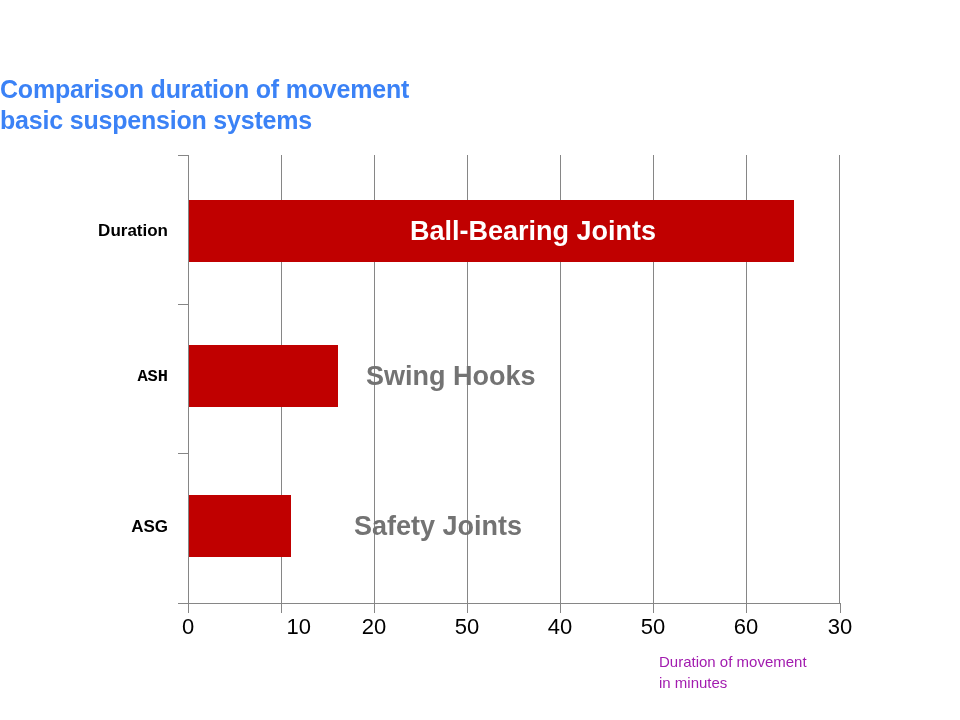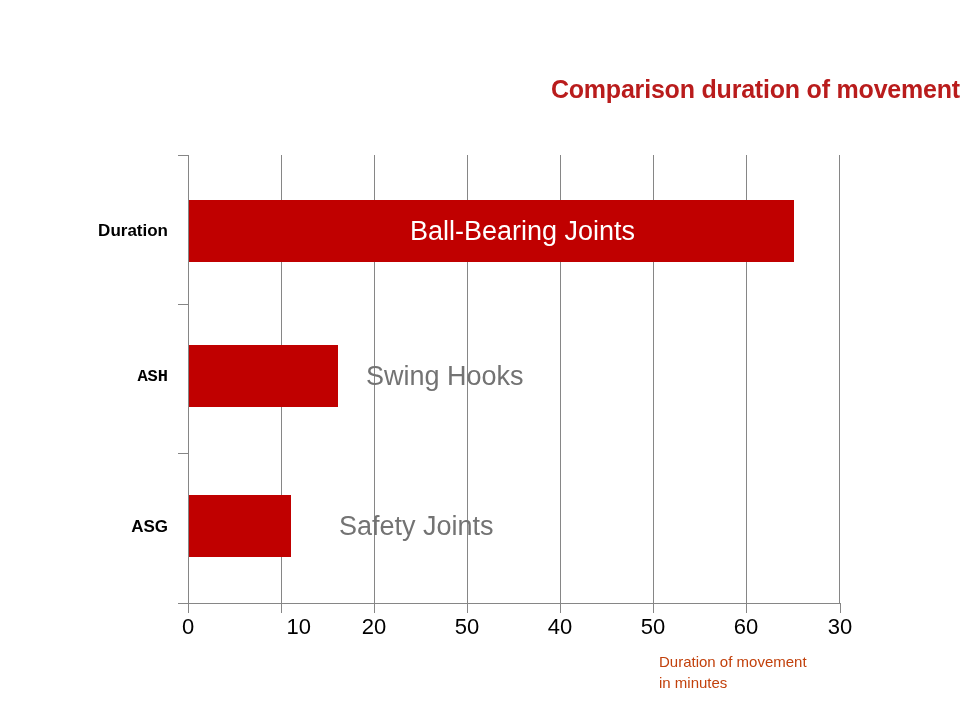--- a/index.html
+++ b/index.html
@@ -15,26 +15,26 @@
     font-family: "Liberation Sans", sans-serif;
     color: #000000;
   }
 
   
   #chart-title {
     position: absolute;
     left: 0;
     top: 74px;
     width: 960px;
-    text-align: right;
+    text-align: left;
     font-size: 25px;
     font-weight: bold;
     line-height: 31px;
     letter-spacing: -0.2px;
-    color: #b91c1c;
+    color: #3b82f6;
   }
   #chart-title .title-line {
     display: block;
     white-space: pre;
   }
 
   
   
   #plot-area {
     position: absolute;
@@ -86,21 +86,21 @@
     position: absolute;
     left: 189px;
     height: 62px;
     background: #C00000;
   }
 
   
   .bar-label {
     position: absolute;
     font-size: 27px;
-    font-weight: normal;
+    font-weight: bold;
     white-space: nowrap;
     line-height: 62px;
     height: 60px;
   }
   .bar-label.inside {
     color: #ffffff;
   }
   .bar-label.outside {
     color: #737373;
   }
@@ -130,30 +130,31 @@
     color: #000000;
   }
 
   
   #x-axis-title {
     position: absolute;
     left: 659px;
     top: 651px;
     font-size: 15px;
     line-height: 21px;
-    color: #c2410c;
+    color: #a21caf;
     text-align: left;
   }
   #x-axis-title span { display: block; white-space: pre; }
 </style>
 </head>
 <body>
 
 <div id="chart-title">
   <span class="title-line">Comparison duration of movement</span>
+  <span class="title-line">basic suspension systems</span>
 </div>
 
 <div id="y-axis-line" style="background: rgb(134, 134, 134);"></div>
 <div id="x-axis-line" style="background: rgb(134, 134, 134);"></div>
 
 <div class="y-tick" style="top: 155px; background: rgb(134, 134, 134);"></div>
 <div class="y-tick" style="top: 304px; background: rgb(134, 134, 134);"></div>
 <div class="y-tick" style="top: 453px; background: rgb(134, 134, 134);"></div>
 <div class="y-tick" style="top: 603px; background: rgb(134, 134, 134);"></div>
 
@@ -175,21 +176,21 @@
   <div class="gridline" style="left: 558px; background: rgb(134, 134, 134);"></div>
   <div class="gridline" style="left: 651px; background: rgb(134, 134, 134);"></div>
 </div>
 
 <div class="bar" style="top: 200px; width: 605px; background: rgb(192, 0, 0);"></div>
 <div class="bar" style="top: 345px; width: 149px; background: rgb(192, 0, 0);"></div>
 <div class="bar" style="top: 495px; width: 102px; background: rgb(192, 0, 0);"></div>
 
 <div class="bar-label inside" style="left:410px; top:200px;">Ball-Bearing Joints</div>
 <div class="bar-label outside" style="left:366px; top:345px;">Swing Hooks</div>
-<div class="bar-label outside" style="left:339px; top:495px;">Safety Joints</div>
+<div class="bar-label outside" style="left:354px; top:495px;">Safety Joints</div>
 
 <div class="cat-label" style="top:221px;">Duration</div>
 <div class="cat-label" style="top:367px;font-family:Liberation Mono, monospace;">ASH</div>
 <div class="cat-label" style="top:517px;">ASG</div>
 
 <div class="x-tick-label" style="left:188px;">0</div>
 <div class="x-tick-label" style="left:281px;text-align:right;">10</div>
 <div class="x-tick-label" style="left:374px;">20</div>
 <div class="x-tick-label" style="left:467px;">50</div>
 <div class="x-tick-label" style="left:560px;">40</div>

